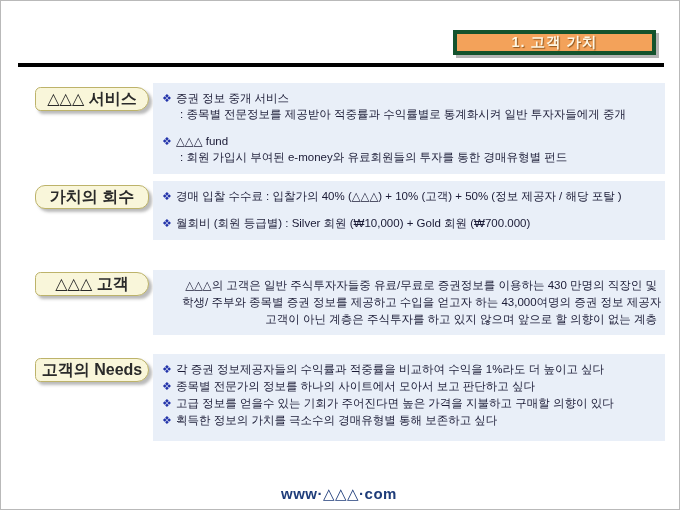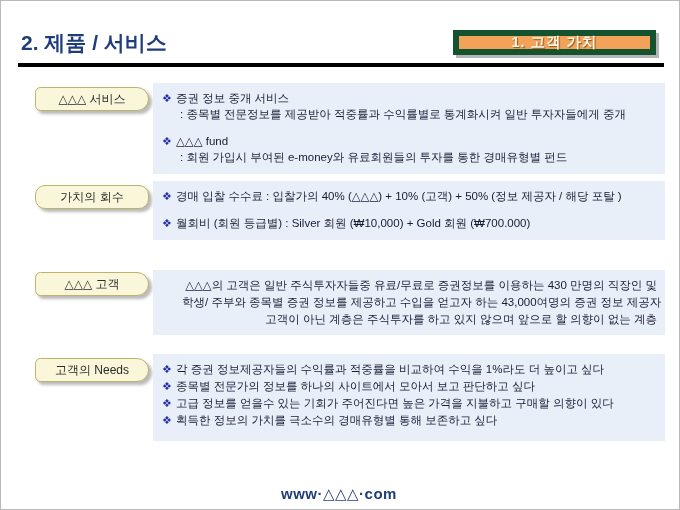--- a/index.html
+++ b/index.html
@@ -39,21 +39,21 @@
     height: 4px;
     background: #000000;
   }
   #section-badge {
     position: absolute;
     left: 452px;
     top: 29px;
     width: 203px;
     height: 25px;
     background: #f3a25a;
-    border: 6px solid #14532d;
+    border: 4px solid #14532d;
     box-shadow: 3px 3px 0 rgba(120,120,120,0.55);
     box-sizing: border-box;
     display: flex;
     align-items: center;
     justify-content: center;
   }
   #section-badge .badge-text {
     font-size: 14.5px;
     font-weight: bold;
     color: #fdf6e3;
@@ -76,22 +76,22 @@
     background: #f9f6da;
     border: 1px solid #bdb36a;
     border-radius: 6px 13px 13px 6px;
     box-shadow: 3px 3px 3px rgba(130,130,130,0.55);
     box-sizing: border-box;
     display: flex;
     align-items: center;
     justify-content: center;
   }
   .pill-label {
-    font-size: 12px;
-    font-weight: normal;
+    font-size: 16px;
+    font-weight: bold;
     color: #2a2a2a;
     white-space: nowrap;
     text-align: right;
   }
   .panel {
     position: absolute;
     left: 152px;
     width: 512px;
     background: #e9eff8;
     box-sizing: border-box;
@@ -156,21 +156,20 @@
     color: #3a3a3a;
     white-space: nowrap;
     margin-top: 33px;
   }
 </style>
 </head>
 <body>
 
 <div id="slide">
 
-  <div id="slide-title">2. 제품 / 서비스</div>
   <div id="title-rule"></div>
 
   <div id="section-badge">
     <span class="badge-text">1. 고객 가치</span>
   </div>
 
   <div class="section" style="top:82px;">
     <div class="pill" style="top:4px;">
       <span class="pill-label">△△△ 서비스</span>
     </div>

